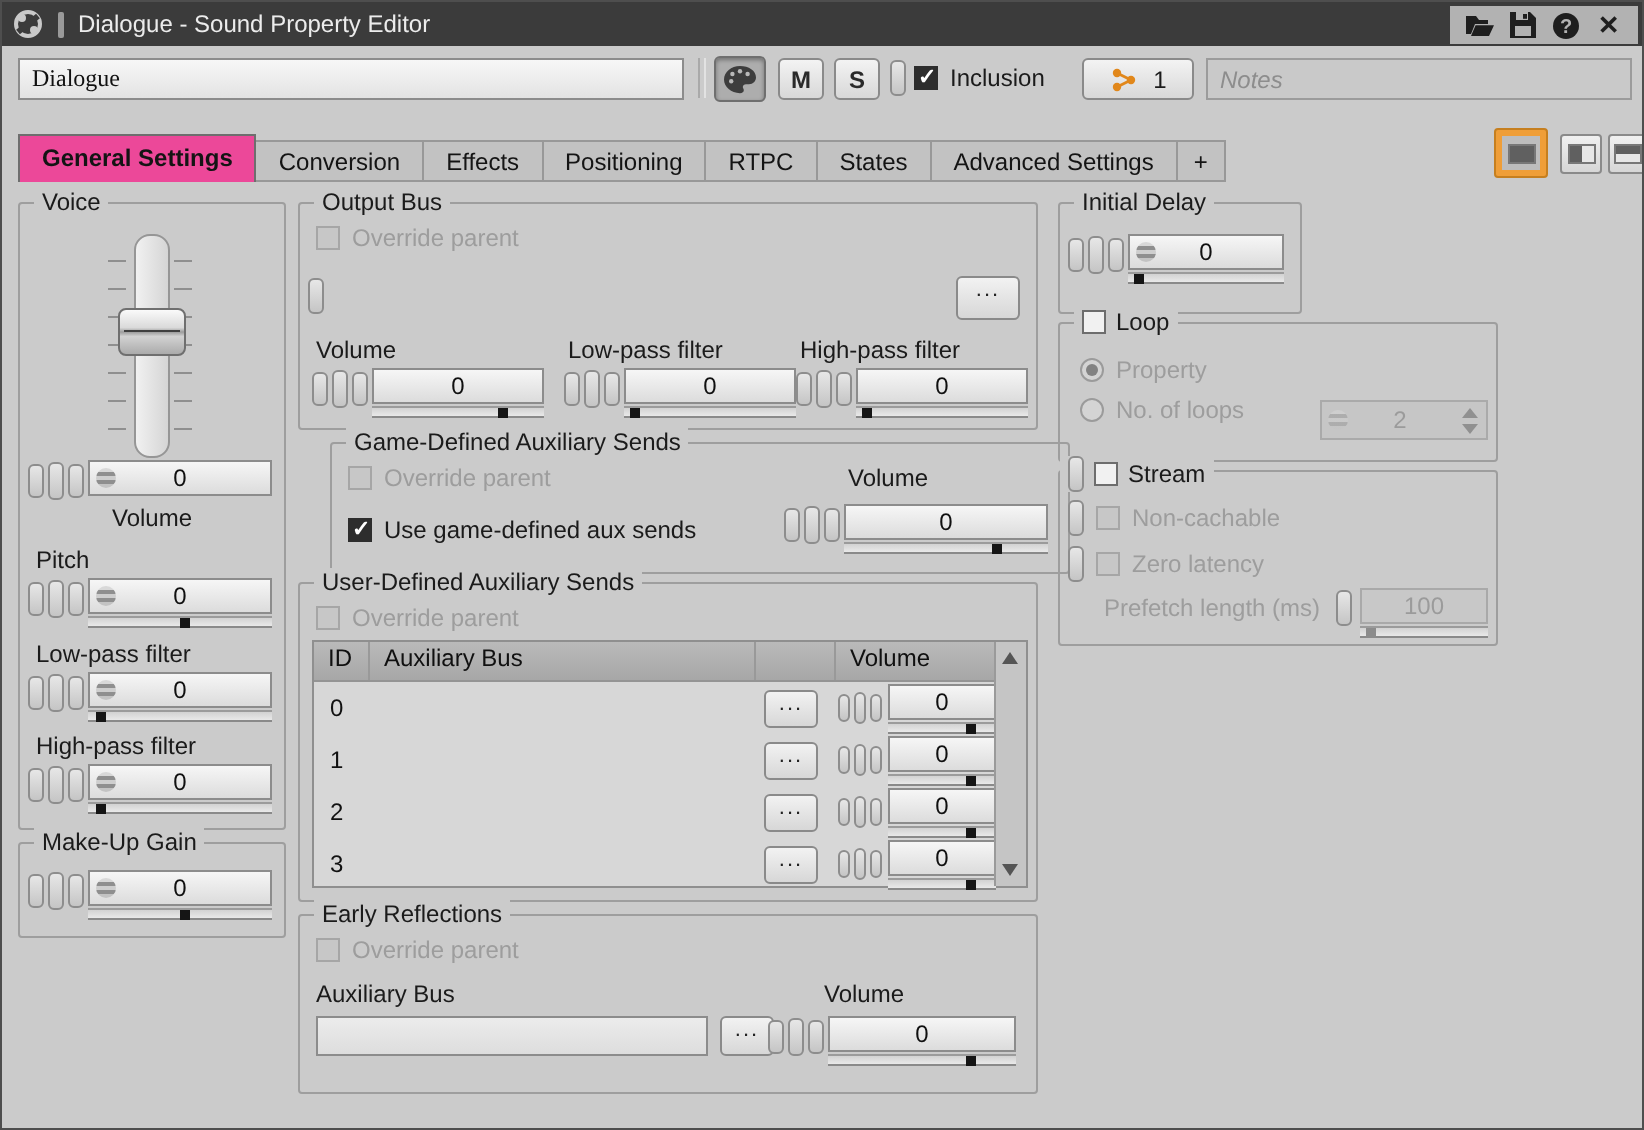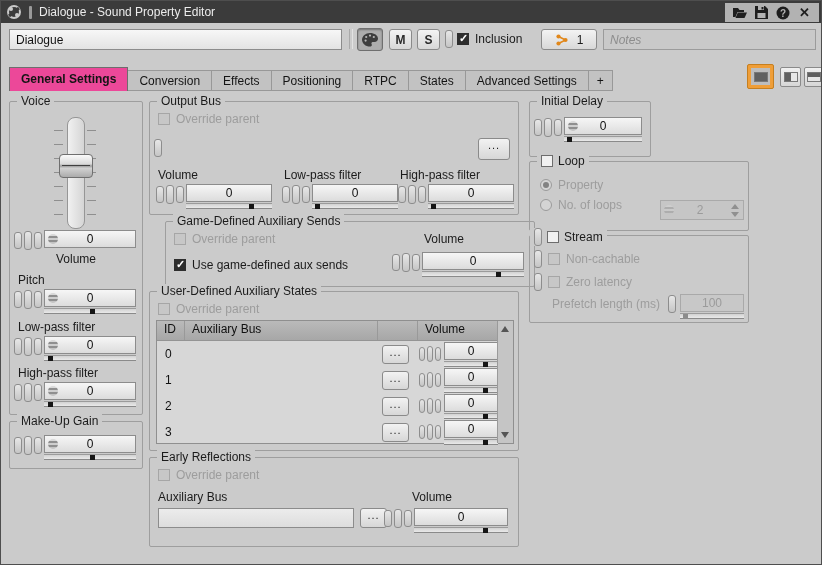--- a/index.html
+++ b/index.html
@@ -162,21 +162,21 @@
       <span class="tbicon">
         <svg width="14" height="14" viewBox="0 0 14 14">
             <circle cx="7" cy="7" r="6.5" fill="#1e1e1e"></circle>
             <text x="7" y="10.5" font-size="10" font-family="Liberation Sans,sans-serif" font-weight="bold" fill="#b2b2b2" text-anchor="middle">?</text>
           </svg>
       </span>
       <span class="tbicon xglyph">✕</span>
     </div>
   </div>
 
-  <input class="tfield" style="left: 8px; top: 28px; width: 333px; height: 21px;" value="Dialogue">
+  <input class="tfield" style="left: 8px; top: 28px; width: 333px; height: 21px; font-family: Liberation Serif, serif;" value="Dialogue">
   <span class="sep" style="left:348px;top:28px"></span>
 
   <div class="sqbtn pressed" style="left:356px;top:27px;width:26px;height:23px">
     <svg width="16" height="14" viewBox="0 0 16 14">
       <path d="M8 0C3.6 0 0 3 0 6.8 0 10.5 3.6 13.6 8 13.6c1.2 0 1.9-.7 1.9-1.5 0-.7-.5-1-.5-1.6 0-.8.7-1.4 1.6-1.4h1.5c2 0 3.5-1.5 3.5-3.5C16 2.4 12.4 0 8 0z" fill="#3d3d3d"></path>
       <circle cx="4.2" cy="4" r="1.1" fill="#b9b9b9"></circle>
         <circle cx="8" cy="2.6" r="1.1" fill="#b9b9b9"></circle>
       <circle cx="11.8" cy="4" r="1.1" fill="#b9b9b9"></circle>
         <circle cx="3.6" cy="7.6" r="1.1" fill="#b9b9b9"></circle>
     </svg>
@@ -387,21 +387,21 @@
       <div class="fieldbox">
           <span class="val">0</span>
         </div>
       <div class="mini">
           <i class="mk" style="left:73%"></i>
         </div>
     </div>
   </div>
 
   <div class="group" style="left:148px;top:290px;width:368px;height:158px">
-    <span class="gtitle">User-Defined Auxiliary States</span>
+    <span class="gtitle">User-Defined Auxiliary Sends</span>
     <label class="chkrow" style="left:8px;top:10px">
       <span class="cb dd"></span>
       <span class="lbl dis">Override parent</span>
     </label>
 
     <div class="table" style="left:6px;top:28px;width:358px;height:124px">
       <div class="thead">
         <span>ID</span>
         <span>Auxiliary Bus</span>
         <span></span>

